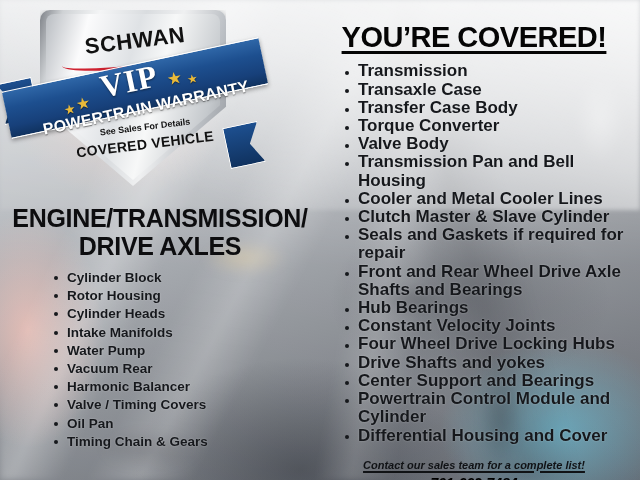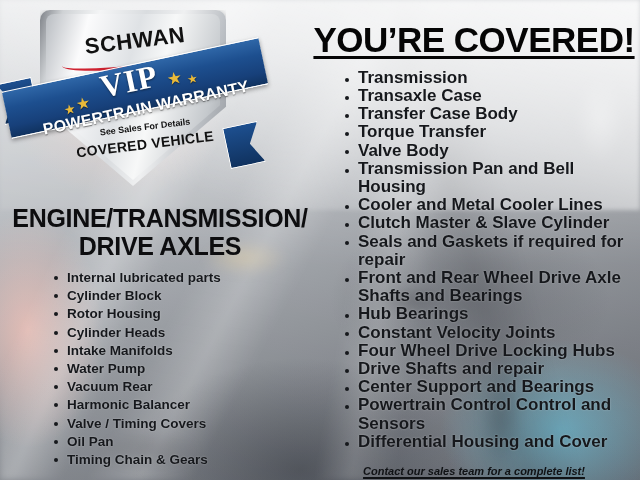--- a/index.html
+++ b/index.html
@@ -131,21 +131,21 @@
   #left-col{left:0px;top:205px;width:320px;}
   #right-col{left:308px;top:22px;width:332px;}
 
   .headline{
     margin:0;padding:0;text-align:center;
     font-weight:bold;font-size:25px;line-height:1.10;color:#0d0d0f;
     letter-spacing:-.3px;
   }
   .headline-right{
     margin:0 0 10px 0;text-align:center;
-    font-weight:bold;font-size:35px;line-height:1.05;color:#050505;
+    font-weight:bold;font-size:29px;line-height:1.05;color:#050505;
     letter-spacing:-.5px;
     text-decoration:underline;text-underline-offset:4px;text-decoration-thickness:3px;
   }
 
   ul.items{list-style:none;margin:0;padding:0;}
   ul.items li{
     position:relative;padding-left:15px;
     font-weight:bold;color:#16181c;
     text-shadow:0 0 2px rgba(255,255,255,.35);
   }
@@ -203,52 +203,51 @@
     <div class="see-sales">See Sales For Details</div>
     <div class="covered-vehicle">COVERED VEHICLE</div>
   </div>
 
   <div class="col" id="left-col">
     <div class="headline">
       <div>ENGINE/TRANSMISSION/</div>
       <div>DRIVE AXLES</div>
     </div>
     <ul class="items" id="left-list">
-        <li>Internal lubricated parts</li>
         <li>Cylinder Block</li>
         <li>Rotor Housing</li>
         <li>Cylinder Heads</li>
         <li>Intake Manifolds</li>
         <li>Water Pump</li>
         <li>Vacuum Rear</li>
         <li>Harmonic Balancer</li>
         <li>Valve / Timing Covers</li>
         <li>Oil Pan</li>
         <li>Timing Chain &amp; Gears</li>
       </ul>
   </div>
 
   <div class="col" id="right-col">
     <div class="headline-right">YOU’RE COVERED!</div>
     <ul class="items" id="right-list">
         <li>Transmission</li>
         <li>Transaxle Case</li>
         <li>Transfer Case Body</li>
-        <li>Torque Transfer</li>
+        <li>Torque Converter</li>
         <li>Valve Body</li>
         <li>Transmission Pan and Bell Housing</li>
         <li>Cooler and Metal Cooler Lines</li>
         <li>Clutch Master &amp; Slave Cylinder</li>
         <li>Seals and Gaskets if required for repair</li>
         <li>Front and Rear Wheel Drive Axle Shafts and Bearings</li>
         <li>Hub Bearings</li>
         <li>Constant Velocity Joints</li>
         <li>Four Wheel Drive Locking Hubs</li>
-        <li>Drive Shafts and repair</li>
+        <li>Drive Shafts and yokes</li>
         <li>Center Support and Bearings</li>
-        <li>Powertrain Control Control and Sensors</li>
+        <li>Powertrain Control Module and Cylinder</li>
         <li>Differential Housing and Cover</li>
       </ul>
     <div class="contact">Contact our sales team for a complete list!</div>
     <div class="phone">701-663-7484</div>
   </div>
 
 </div>
 
 </body></html>

